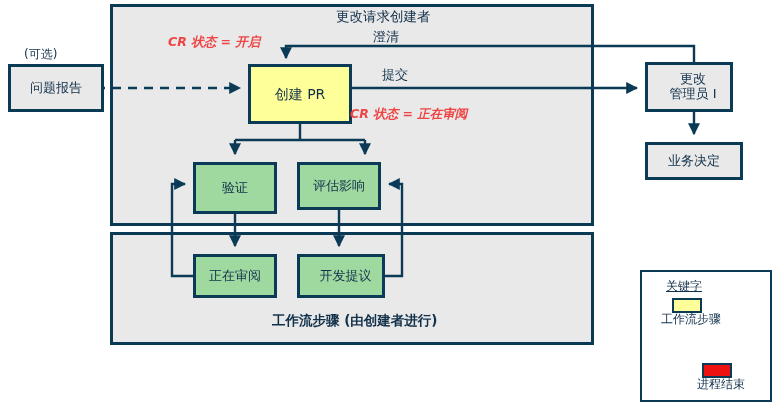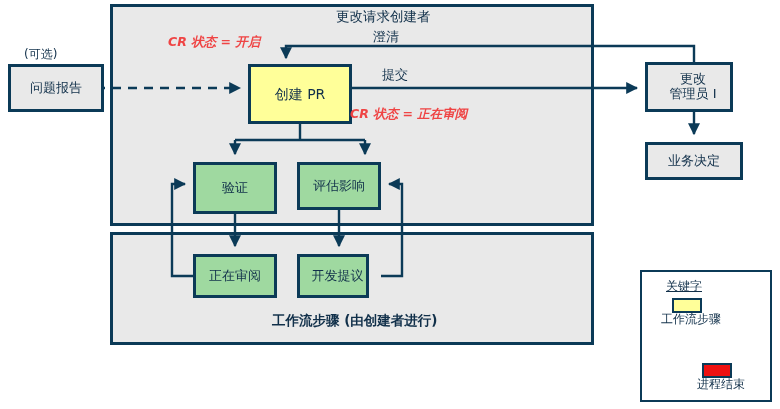--- a/index.html
+++ b/index.html
@@ -53,21 +53,21 @@
   }
   .node.grey   { background: #e9e9e9; }
   .node.yellow { background: #ffff99; }
   .node.green  { background: #9fd9a0; }
 
   #node-problem-report { left: 8px;   top: 64px;  width: 96px;  height: 48px; }
   #node-create-pr      { left: 248px; top: 64px;  width: 104px; height: 60px; font-size: 14px; }
   #node-validate       { left: 193px; top: 162px; width: 84px;  height: 52px; }
   #node-assess-impact  { left: 297px; top: 162px; width: 84px;  height: 48px; }
   #node-investigate    { left: 193px; top: 254px; width: 84px;  height: 44px; }
-  #node-develop        { left: 297px; top: 254px; width: 72px;  height: 44px; padding-left: 9px; }
+  #node-develop        { left: 297px; top: 254px; width: 88px;  height: 44px; padding-left: 9px; }
   #node-change-admin   { left: 645px; top: 62px;  width: 88px;  height: 50px; padding-left: 8px; }
   #node-business-dec   { left: 645px; top: 142px; width: 98px;  height: 38px; }
 
   
   .label {
     position: absolute;
     color: #11304a;
     font-size: 13px;
     white-space: nowrap;
   }

